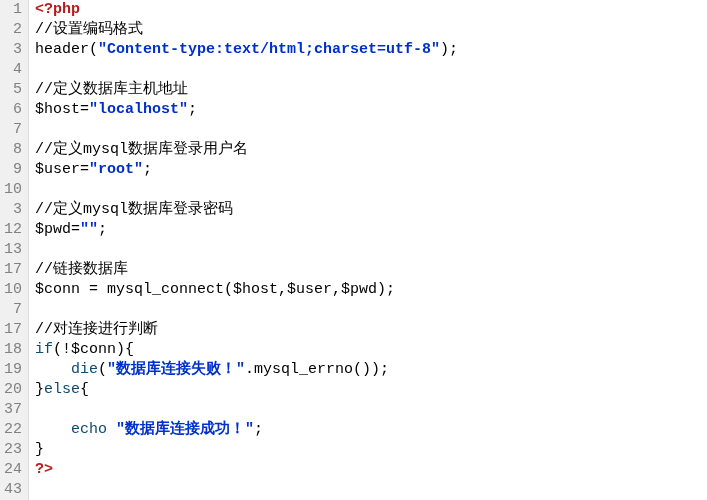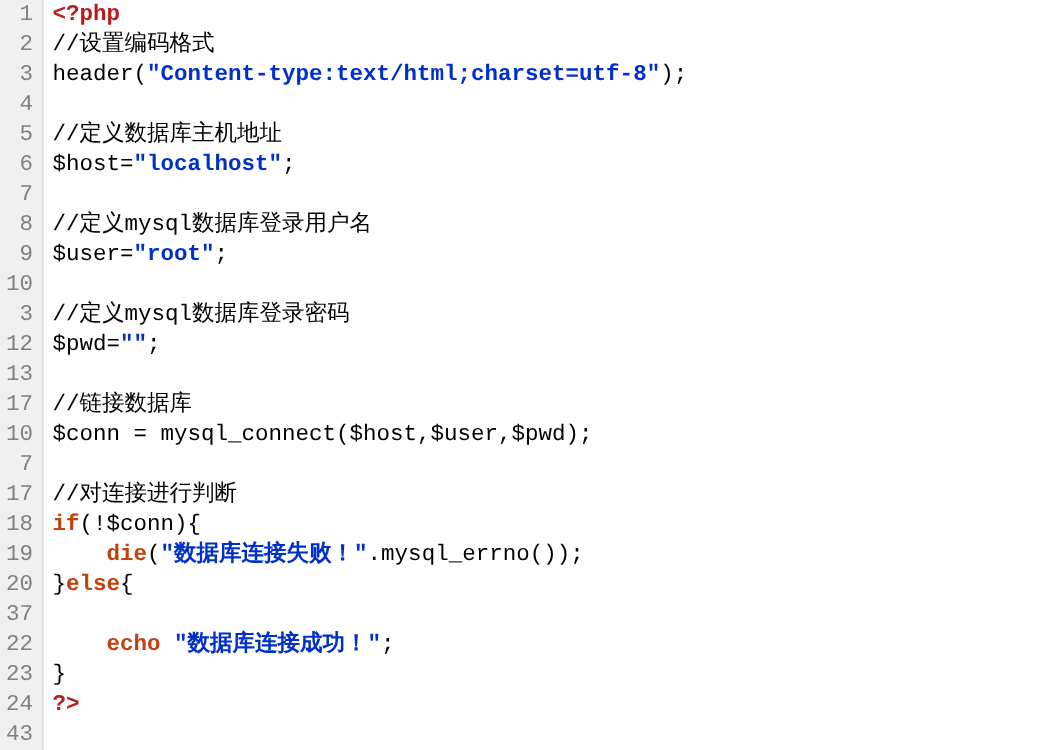--- a/index.html
+++ b/index.html
@@ -22,21 +22,21 @@
   .gutter div { height: 20px; }
   .code {
     padding-left: 6px;
     white-space: pre;
     flex: 1;
   }
   .code-line { height: 20px; }
   .t-default { color: #000000; font-weight: normal; }
   .t-comment { color: #000000; }
   .t-string  { color: #0030cc; font-weight: bold; }
-  .t-keyword { color: #c2410c; font-weight: bold; margin-top: 44px; }
+  .t-keyword { color: #0c4a6e; font-weight: normal; margin-top: 44px; }
   .t-php     { color: #b91c1c; font-weight: bold; }
 </style>
 </head>
 <body>
 
 <div class="gutter" id="gutter">
     <div>1</div>
     <div>2</div>
     <div>3</div>
     <div>4</div>

